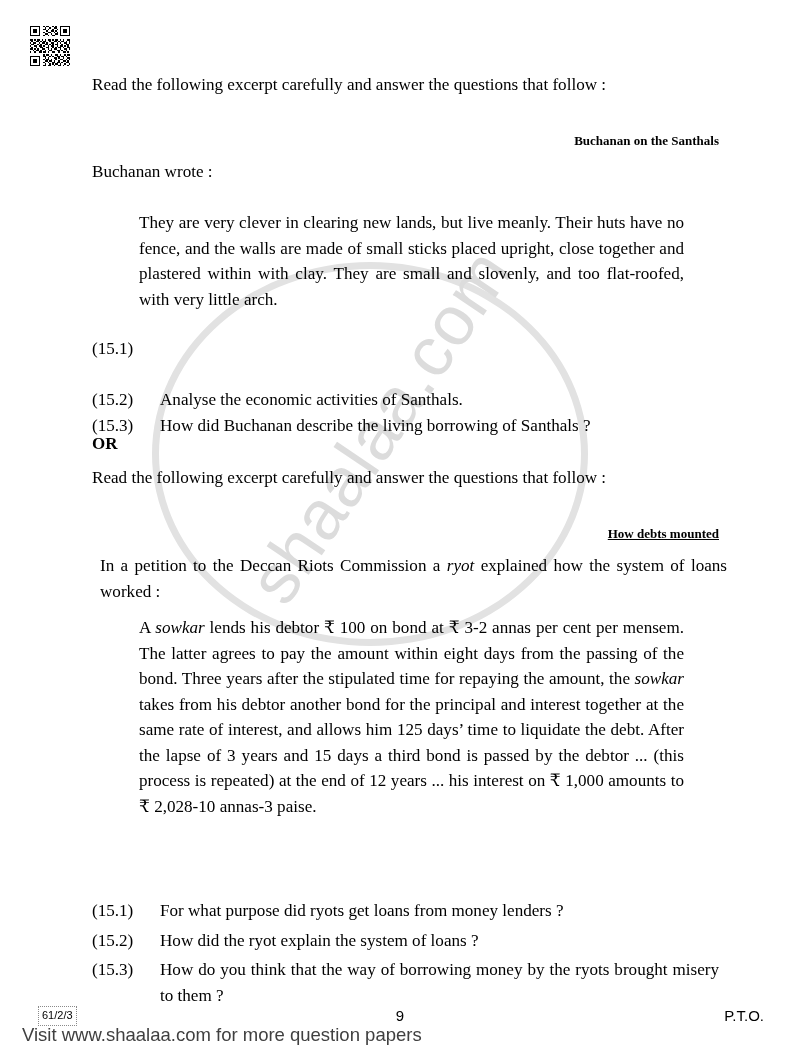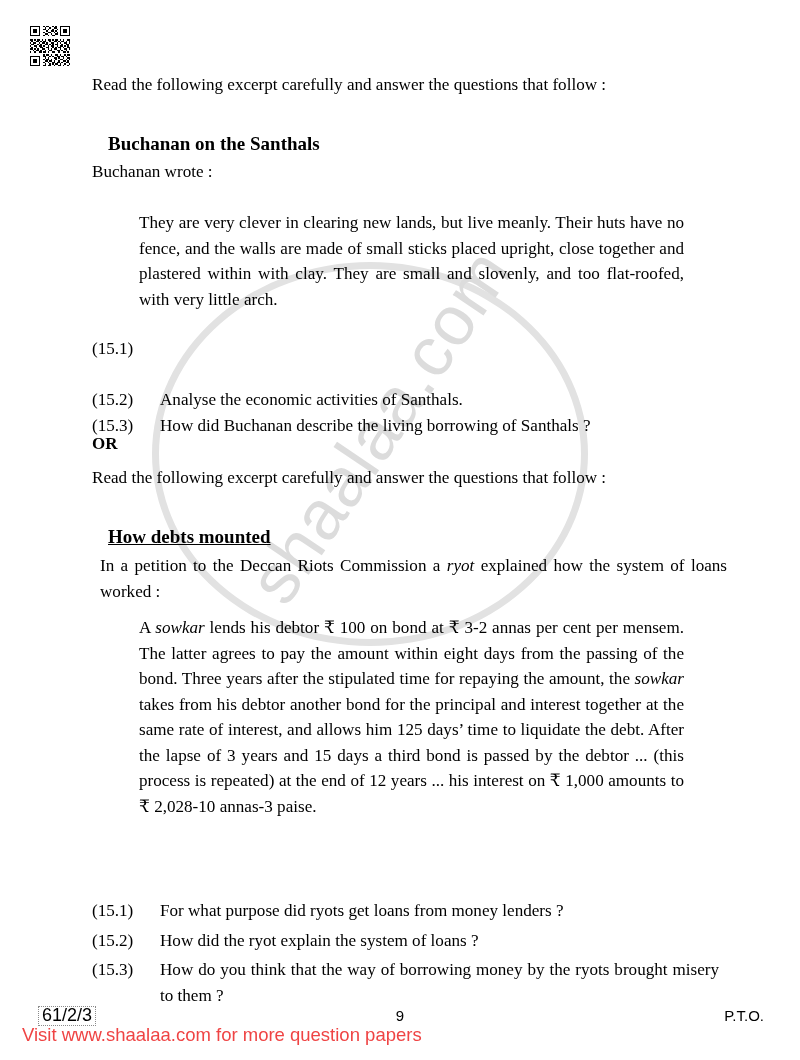--- a/index.html
+++ b/index.html
@@ -91,25 +91,25 @@
     left: 139px;
     width: 545px;
     font-size: 17.1px;
     line-height: 25.5px;
     text-align: justify;
     position: absolute;
   }
 
   .center-head {
     position: absolute;
-    left: 108px;
+    left: 92px;
     width: 627px;
-    text-align: left;
+    text-align: right;
     font-weight: bold;
-    font-size: 19px;
+    font-size: 13px;
   }
 
   .or-label {
     position: absolute;
     left: 92px;
     width: 627px;
     text-align: left;
     font-weight: bold;
     font-size: 17px;
   }
@@ -137,21 +137,21 @@
   .qitem.single .qtext { text-align: left; }
 
   i { font-style: italic; }
 
   
   #footer-code {
     position: absolute;
     left: 38px;
     top: 1006px;
     font-family: "Liberation Sans", sans-serif;
-    font-size: 18px;
+    font-size: 11px;
     border: 1px dotted #8a8a8a;
     padding: 0px 3px 1px 3px;
     line-height: 17px;
     background: transparent;
     z-index: 3;
   }
   #footer-page {
     position: absolute;
     left: 0;
     top: 1007px;
@@ -169,21 +169,21 @@
     font-size: 15px;
     z-index: 3;
     text-align: center;
   }
   #footer-banner {
     position: absolute;
     left: 22px;
     top: 1024px;
     font-family: "Liberation Sans", sans-serif;
     font-size: 18.5px;
-    color: #ef4444;
+    color: #404040;
     white-space: nowrap;
     z-index: 4;
   }
 </style>
 </head>
 <body>
 
 <div id="page">
 
   <div id="qr-code">

